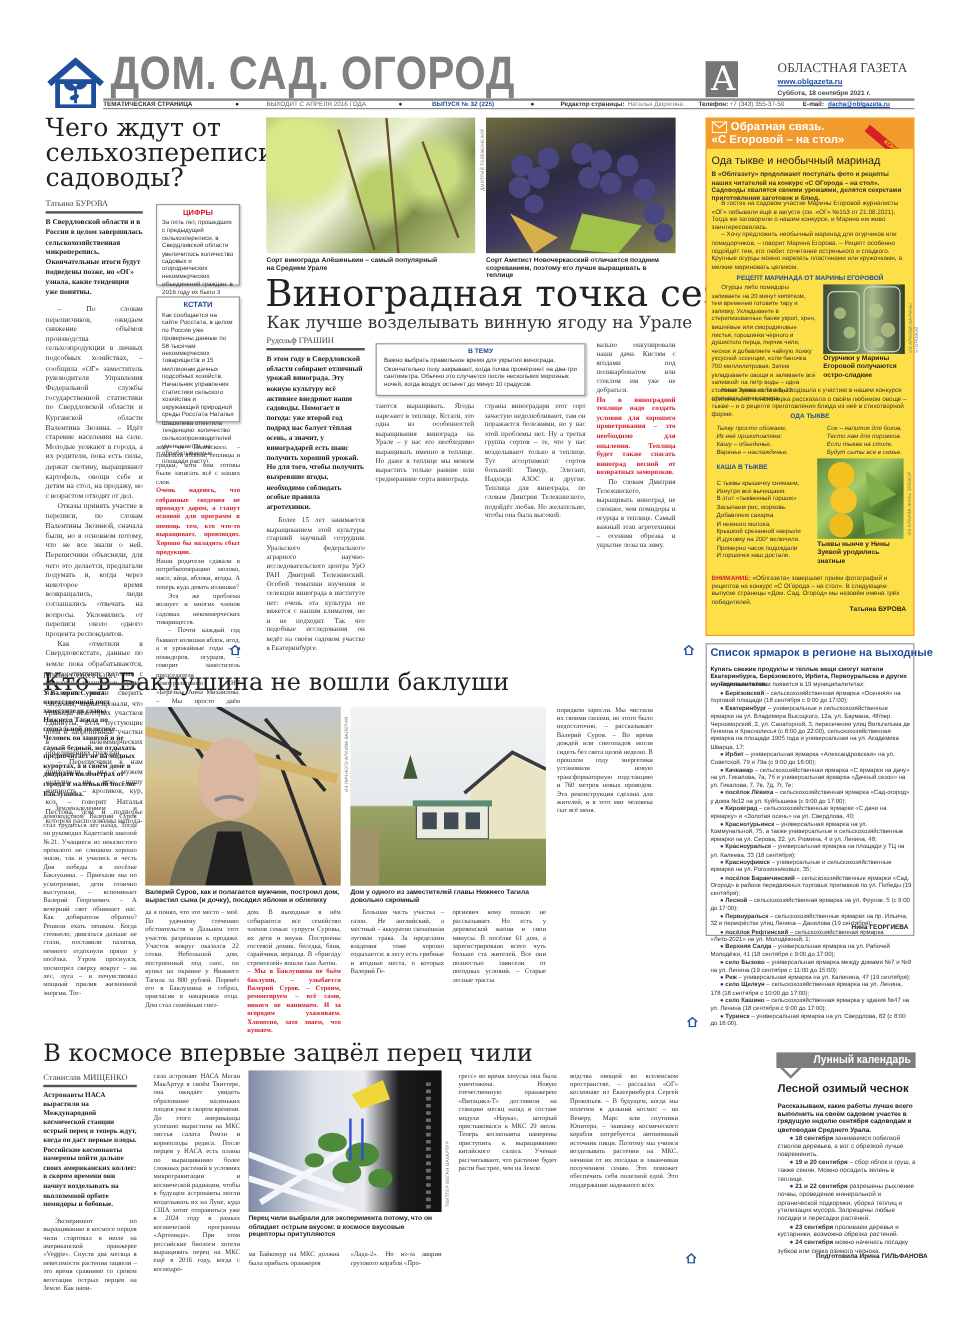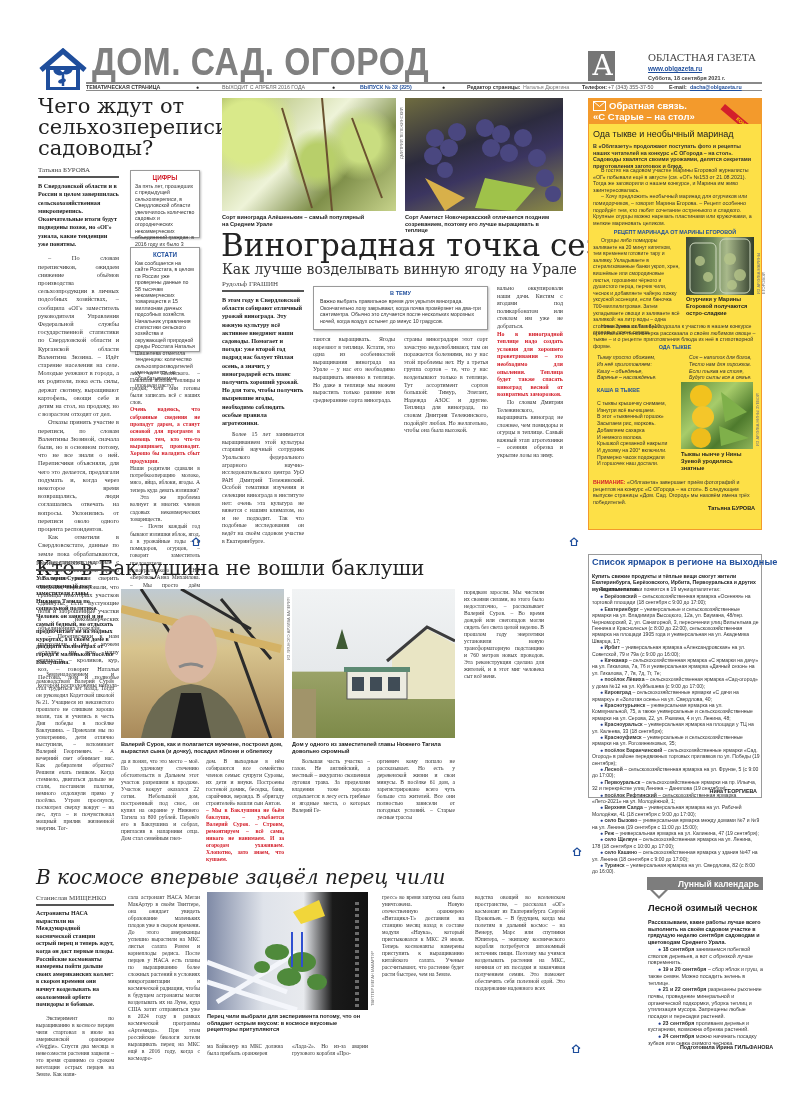--- a/index.html
+++ b/index.html
@@ -151,21 +151,21 @@
   <path d="M1 4.5 L5 1 L9 4.5 M2.5 4 V8.5 H7.5 V4" fill="none" stroke="#1f4e9c" stroke-width="1.2"></path>
 </svg>
 
 <div class="abs right-box" style="left:588px;top:98px;width:174px;height:432px;border:1px solid #f39a2c;background:#fde047;">
   <div class="abs" style="left:0;top:0;width:172px;height:25px;background:#f39a2c;overflow:hidden;">
     <svg class="abs" style="left:4px;top:2px;" width="13" height="10" viewBox="0 0 13 10">
       <rect x="0.5" y="0.5" width="12" height="9" fill="none" stroke="#fff" stroke-width="1"></rect>
         <path d="M0.5 0.5 L6.5 5.5 L12.5 0.5" fill="none" stroke="#fff" stroke-width="1"></path>
     </svg>
     <div class="abs" style="left:20px;top:1px;font-size:9.5px;font-weight:bold;color:#fff;line-height:11px;">Обратная связь.</div>
-    <div class="abs" style="left:4px;top:12px;font-size:9.5px;font-weight:bold;color:#fff;line-height:11px;">«С Старые – на стол»</div>
+    <div class="abs" style="left:4px;top:12px;font-size:9.5px;font-weight:bold;color:#fff;line-height:11px;">«С Егоровой – на стол»</div>
     <div class="abs" style="left:136px;top:5px;width:60px;background:#d3202b;color:#f6d200;font-size:5px;font-weight:bold;text-align:center;transform:rotate(40deg);transform-origin:left top;line-height:7px;">КОНКУРС</div>
   </div>
   <div class="abs" style="left:4px;top:30px;font-size:9px;font-weight:normal;color:#222;white-space:nowrap;">Ода тыкве и необычный маринад</div>
   <div class="abs" style="left:4px;top:44px;width:164px;font-size:5.4px;line-height:6.6px;font-weight:bold;color:#333;">В «Облгазету» продолжают поступать фото и рецепты наших читателей на конкурс «С ОГорода – на стол». Садоводы хвалятся своими урожаями, делятся секретами приготовления заготовок и блюд.</div>
   <div class="abs box-text" style="left:4px;top:68px;width:164px;font-size:5.3px;line-height:6.6px;">
     <p style="text-indent:8px;">В гостях на садовом участке Марины Егоровой журналисты «ОГ» побывали ещё в августе (см. «ОГ» №153 от 21.08.2021). Тогда же заговорили о нашем конкурсе, и Марина им живо заинтересовалась.</p>
     <p style="text-indent:8px;">– Хочу предложить необычный маринад для огурчиков или помидорчиков, – говорит Марина Егорова. – Рецепт особенно подойдёт тем, кто любит сочетание остренького и сладкого. Крупные огурцы можно нарезать пластинами или кружочками, а мелкие мариновать целиком.</p>
   </div>
   <div class="abs" style="left:4px;top:130px;width:164px;text-align:center;font-size:5.4px;font-weight:bold;color:#1f4e9c;">РЕЦЕПТ МАРИНАДА ОТ МАРИНЫ ЕГОРОВОЙ</div>
   <div class="abs box-text" style="left:4px;top:138px;width:88px;font-size:5.1px;line-height:6.6px;text-indent:8px;">Огурцы либо помидоры заливаете на 20 минут кипятком, тем временем готовите тару и заливку. Укладываете в стерилизованные банки укроп, хрен, вишнёвые или смородиновые листья, горошинки чёрного и душистого перца, перчик чили, чеснок и добавляете чайную ложку уксусной эссенции, если баночка 700-миллилитровая. Затем укладываете овощи и заливаете всё заливкой: на литр воды – одна столовая ложка соли и 8–10 столовых ложек сахара.</div>
@@ -221,21 +221,21 @@
   </div>
   <div class="abs credit" style="left:166px;top:287px;height:60px;">ИЗ АРХИВА НИНЫ ЗУЕВОЙ</div>
   <div class="abs caption" style="left:92px;top:352px;width:74px;font-size:5.6px;line-height:6.8px;">Тыквы нынче у Нины Зуевой уродились знатные</div>
   <div class="abs box-text" style="left:4px;top:380px;width:164px;font-size:5.3px;line-height:6.6px;">
     <span style="color:#d3202b;font-weight:bold;">ВНИМАНИЕ:</span>
     <span>«Облгазета» завершает приём фотографий и рецептов на конкурс «С ОГорода – на стол». В следующем выпуске страницы «Дом. Сад. Огород» мы назовём имена трёх победителей.</span>
   </div>
   <div class="abs" style="right:6px;top:406px;font-size:5.6px;font-weight:bold;color:#222;">Татьяна БУРОВА</div>
 </div>
 
-<div class="abs right-box" style="left:588px;top:536px;width:174px;height:244px;border:1px solid #9a9a9a;background:#fff;margin-top:18px;">
+<div class="abs right-box" style="left:588px;top:536px;width:174px;height:244px;border:1px solid #9a9a9a;background:#fff;">
   <div class="abs" style="left:3px;top:2px;font-size:9.2px;font-weight:bold;color:#1f4e9c;white-space:nowrap;">Список ярмарок в регионе на выходные</div>
   <div class="abs" style="left:3px;top:18px;width:168px;font-size:5.2px;line-height:6.4px;font-weight:bold;color:#222;">Купить свежие продукты и тёплые вещи смогут жители Екатеринбурга, Берёзовского, Ирбита, Первоуральска и других муниципалитетов.</div>
   <div class="abs box-text" style="left:11px;top:31px;font-size:5.1px;">Торговые палатки появятся в 19 муниципалитетах:</div>
   <div class="abs box-text" id="fairs-list" style="left:3px;top:38px;width:168px;font-size:5.05px;line-height:6.4px;">
       <div style="text-indent: 8px;"><span class="bullet">● </span><b>Берёзовский</b><span> – сельскохозяйственная ярмарка «Осенняя» на торговой площади (18 сентября с 9:00 до 17:00);</span></div>
       <div style="text-indent: 8px;"><span class="bullet">● </span><b>Екатеринбург</b><span> – универсальные и сельскохозяйственные ярмарки на ул. Владимира Высоцкого, 12а, ул. Баумана, 48/пер. Черноморский, 2, ул. Санаторной, 3, пересечении улиц Вильгельма де Геннина и Краснолесья (с 8:00 до 22:00), сельскохозяйственная ярмарка на площади 1905 года и универсальная на ул. Академика Шварца, 17;</span></div>
       <div style="text-indent: 8px;"><span class="bullet">● </span><b>Ирбит</b><span> – универсальная ярмарка «Александровская» на ул. Советской, 79 и 79а (с 9:00 до 16:00);</span></div>
       <div style="text-indent: 8px;"><span class="bullet">● </span><b>Качканар</b><span> – сельскохозяйственная ярмарка «С ярмарки на дачу» на ул. Гикалова, 7а, 7б и универсальная ярмарка «Дачный сезон» на ул. Гикалова, 7, 7в, 7д, 7г, 7е;</span></div>
       <div style="text-indent: 8px;"><span class="bullet">● </span><b>посёлок Лёвиха</b><span> – сельскохозяйственная ярмарка «Сад-огород» у дома №12 на ул. Куйбышева (с 9:00 до 17:00);</span></div>
       <div style="text-indent: 8px;"><span class="bullet">● </span><b>Кировград</b><span> – сельскохозяйственные ярмарки «С дачи на ярмарку» и «Золотая осень» на ул. Свердлова, 40;</span></div>
@@ -323,21 +323,21 @@
 <div class="abs body-text" style="left:377px;top:758px;width:78px;font-size:5.6px;line-height:7px;">
   <p style="text-indent:0">оргиевич кому попало не рассказывает. Но есть у деревенской жизни и свои минусы. В посёлке 61 дом, а зарегистрировано всего чуть больше ста жителей. Все они полностью зависели от погодных условий. – Старые лесные трассы</p>
 </div>
 <div class="abs body-text" style="left:464px;top:589px;width:80px;font-size:5.6px;line-height:7px;">
   <p style="text-indent:0">порядком заросли. Мы чистили их своими силами, но этого было недостаточно, – рассказывает Валерий Суров. – Во время дождей или снегопадов могли сидеть без света целой неделю. В прошлом году энергетики установили новую трансформаторную подстанцию и 760 метров новых проводов. Эта реконструкция сделана для жителей, и в этот миг человека сыт всё меня.</p>
 </div>
 <svg class="abs" style="left:572px;top:847px;" width="10" height="9" viewBox="0 0 10 9">
   <path d="M1 4.5 L5 1 L9 4.5 M2.5 4 V8.5 H7.5 V4" fill="none" stroke="#1f4e9c" stroke-width="1.2"></path>
 </svg>
 
-<div class="abs serif" style="left:36px;top:865px;font-size:20px;color:#222;white-space:nowrap;font-style:italic;">В космосе впервые зацвёл перец чили</div>
+<div class="abs serif" style="left:36px;top:865px;font-size:20px;color:#222;white-space:nowrap;">В космосе впервые зацвёл перец чили</div>
 <div class="abs" style="left:36px;top:894px;width:78px;">
   <div class="byline">Станислав МИЩЕНКО</div>
   <div class="lead" style="font-size:6px;line-height:7.6px;">Астронавты НАСА вырастили на Международной космической станции острый перец и теперь ждут, когда он даст первые плоды. Российские космонавты намерены пойти дальше своих американских коллег: в скором времени они начнут возделывать на околоземной орбите помидоры и бобовые.</div>
   <div class="body-text" style="margin-top:6px;font-size:5.6px;line-height:7px;">
     <p>Эксперимент по выращиванию в космосе перцев чили стартовал в июле на американской оранжерее «Veggie». Спустя два месяца в невесомости растения зацвели – это время сравнимо со сроком вегетации острых перцев на Земле. Как напи-</p>
   </div>
 </div>
 <div class="abs body-text" style="left:128px;top:894px;width:72px;font-size:5.6px;line-height:7px;">
   <p style="text-indent:0">сала астронавт НАСА Меган МакАртур в своём Твиттере, она ожидает увидеть образование маленьких плодов уже в скором времени. До этого американцы успешно вырастили на МКС листья салата Ромэн и корнеплоды редиса. После перцев у НАСА есть планы по выращиванию более сложных растений в условиях микрогравитации и космической радиации, чтобы в будущем астронавты могли возделывать их на Луне, куда США хотят отправиться уже в 2024 году в рамках космической программы «Артемида». При этом российские биологи хотели выращивать перец на МКС ещё в 2016 году, когда с космодро-</p>
 </div>

